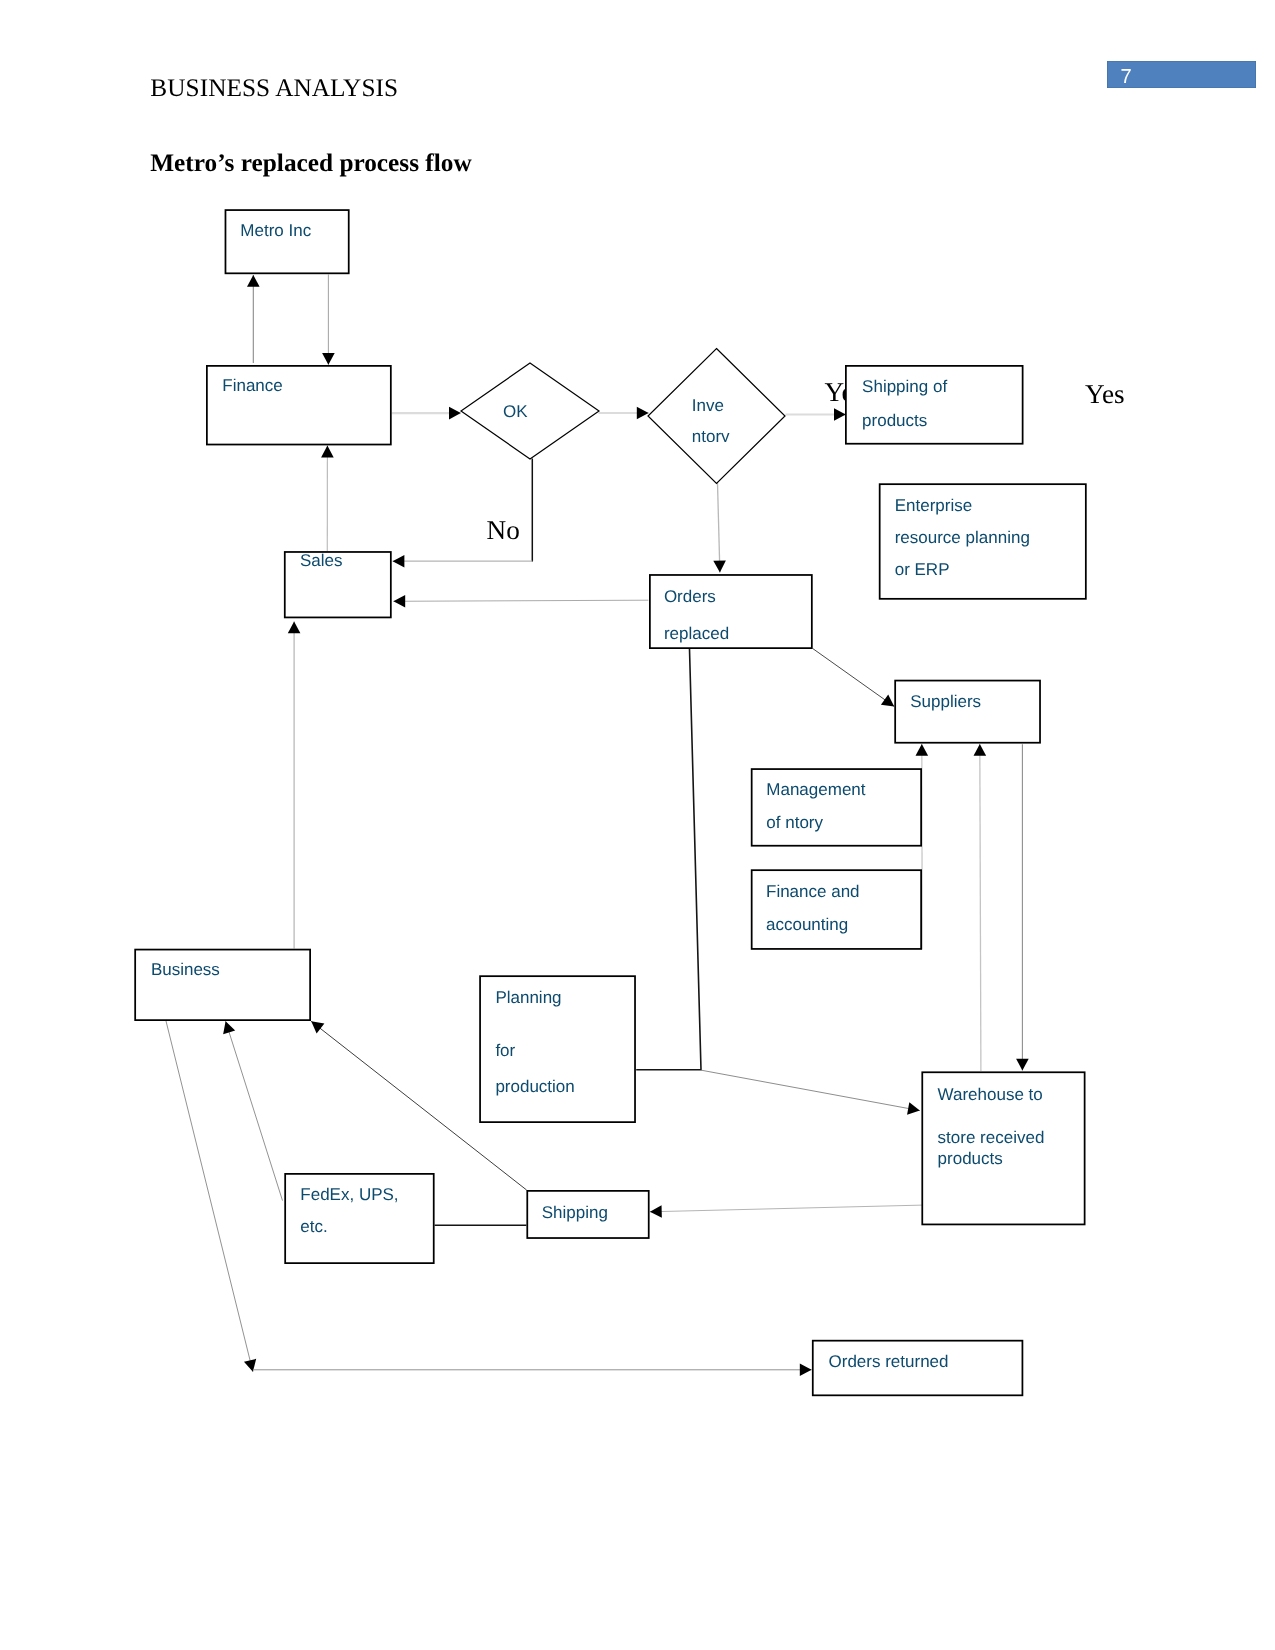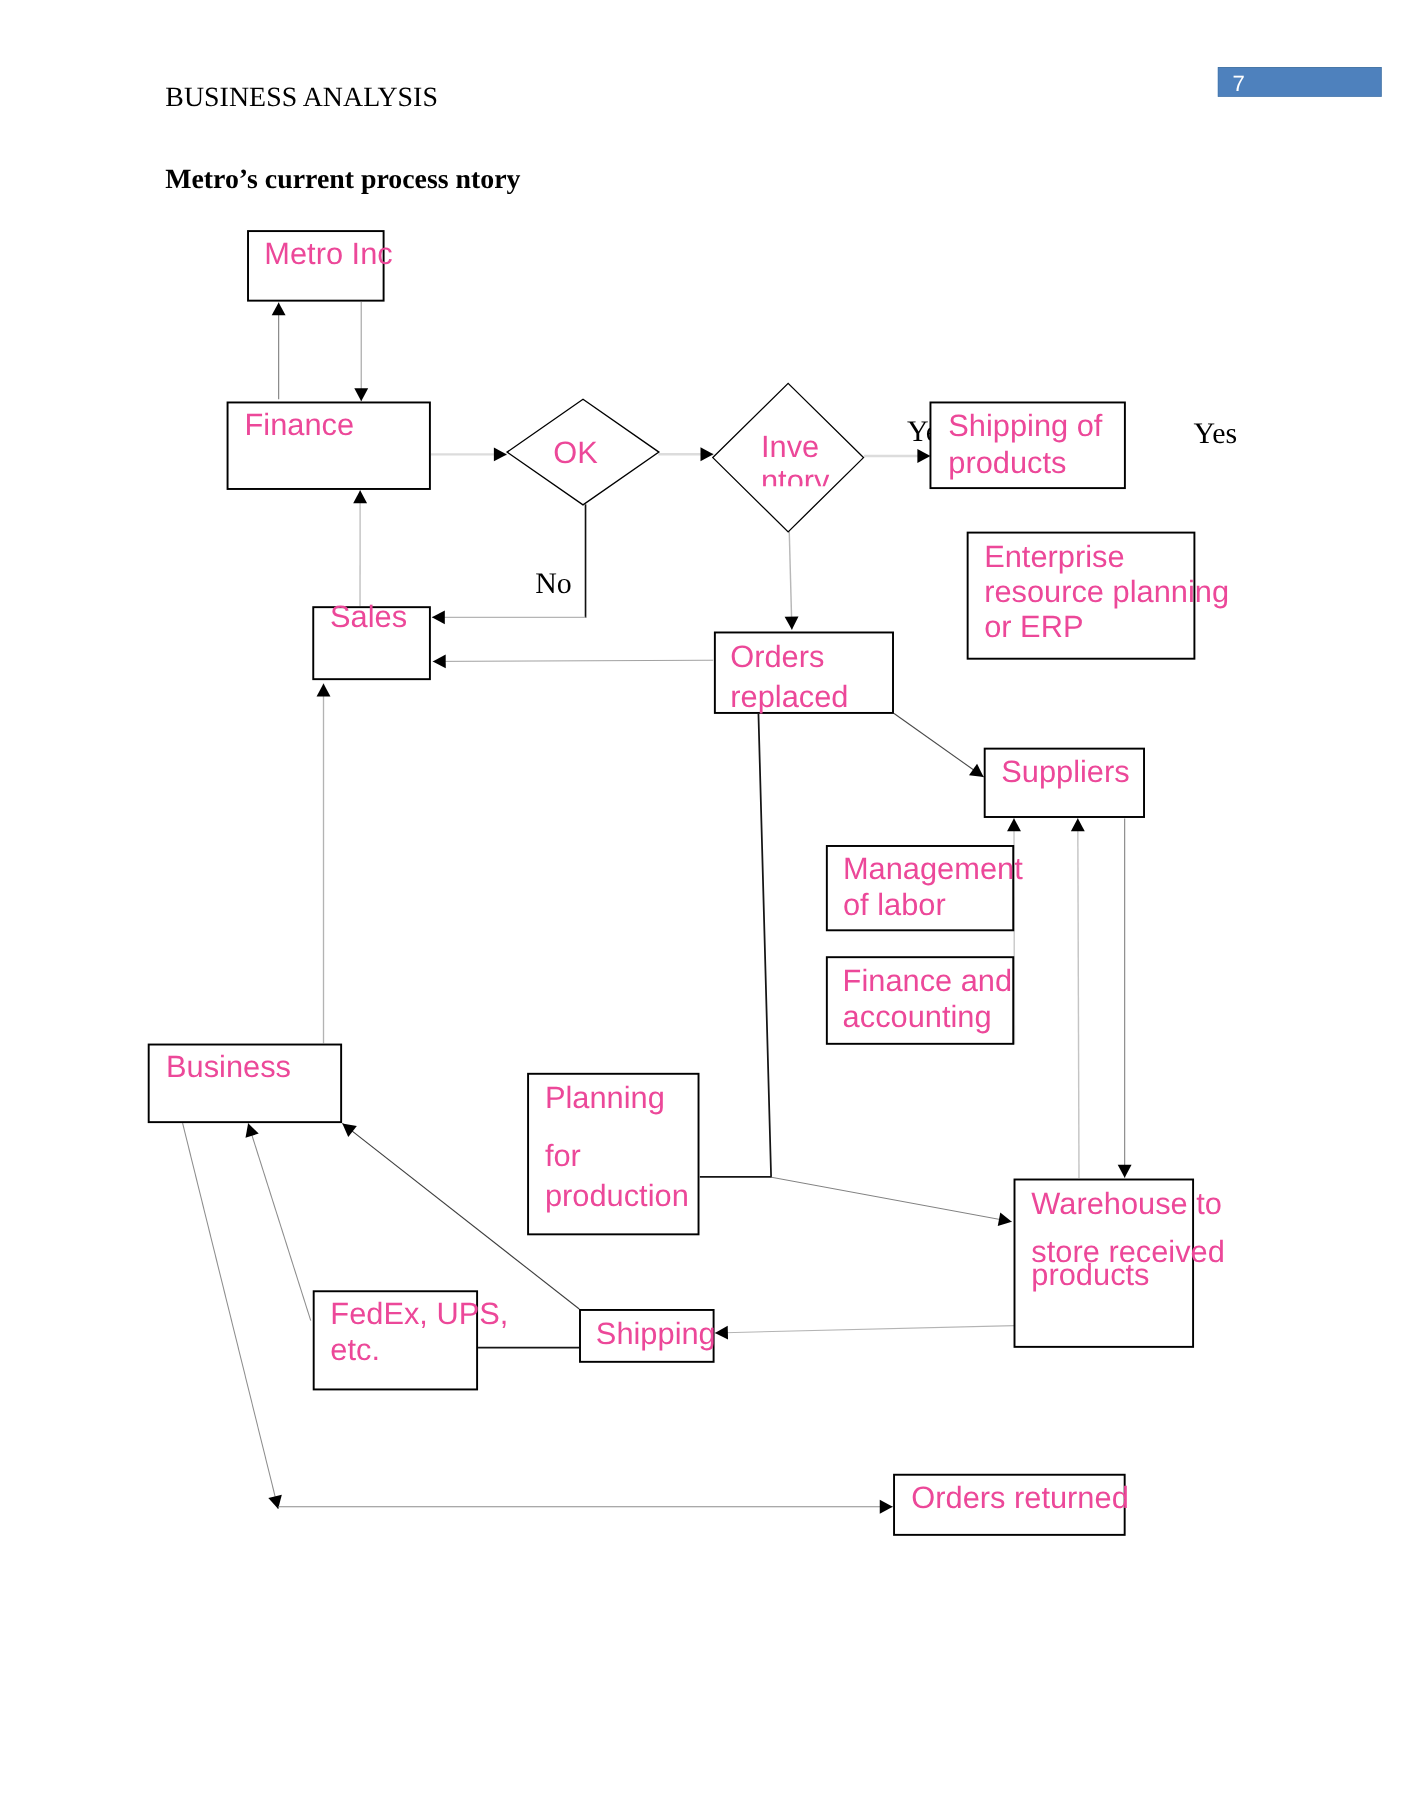--- a/index.html
+++ b/index.html
@@ -10,33 +10,33 @@
   #hdr{position:absolute;left:150.3px;top:76px;font-family:"Liberation Serif",serif;
        font-size:25.3px;line-height:25.3px;color:#000;letter-spacing:0.05px;}
   #pagebadge{position:absolute;left:1106.5px;top:61px;width:149px;height:27.4px;
        background:#4e81bd;box-shadow:inset 0 0 0 0.6px #41709f;}
   #pagenum{position:absolute;left:1120.5px;top:66.5px;font-family:"Liberation Sans",sans-serif;
        font-size:20.2px;line-height:20.2px;color:#ffffff;}
   #subtitle{position:absolute;left:150.2px;top:150.7px;font-family:"Liberation Serif",serif;
        font-size:25.3px;line-height:25.3px;font-weight:bold;color:#000;}
   svg#flow{position:absolute;left:0;top:0;width:1275px;height:1650px;}
   .nodetext{position:absolute;left:0;top:0;}
-  .nodeline{position:absolute;font-family:"Liberation Sans",sans-serif;font-size:28px;
-       color:#ec4899;line-height:21px;white-space:pre;}
+  .nodeline{position:absolute;font-family:"Liberation Sans",sans-serif;font-size:17px;
+       color:#0c4a6e;line-height:21px;white-space:pre;}
   .edgelabel{position:absolute;font-family:"Liberation Serif",serif;font-size:27.2px;
        color:#000;line-height:27.2px;white-space:nowrap;}
 </style>
 </head>
 <body>
 
 <div class="pg">
   <div id="hdr">BUSINESS ANALYSIS</div>
   <div id="pagebadge"></div>
   <div id="pagenum">7</div>
-  <div id="subtitle">Metro’s current process ntory</div>
+  <div id="subtitle">Metro’s replaced process flow</div>
 
   <div id="underlabels">
       <div class="edgelabel" style="left: 824.6px; top: 379px;">Yes</div>
     </div>
 
   <svg id="flow" viewBox="0 0 1275 1650">
     <g id="connectors">
         <path d="M 253.3 363 L 253.3 274.9" fill="none" stroke="#8a8a8a" stroke-width="1.1"></path>
         <polygon points="253.3,274.9 259.6,286.7 247,286.7" fill="#000000" stroke="none"></polygon>
         <path d="M 328.4 274.5 L 328.4 364.8" fill="none" stroke="#a9a9a9" stroke-width="1.1"></path>
@@ -130,21 +130,21 @@
       </div>
       <div class="nodetext">
         <div class="nodeline" style="left: 663.9px; top: 585.8px;">Orders</div>
         <div class="nodeline" style="left: 663.9px; top: 623px;">replaced</div>
       </div>
       <div class="nodetext">
         <div class="nodeline" style="left: 910.2px; top: 691.3px;">Suppliers</div>
       </div>
       <div class="nodetext">
         <div class="nodeline" style="left: 766.3px; top: 779.3px;">Management</div>
-        <div class="nodeline" style="left: 766.3px; top: 812px;">of labor</div>
+        <div class="nodeline" style="left: 766.3px; top: 812px;">of ntory</div>
       </div>
       <div class="nodetext">
         <div class="nodeline" style="left: 766px; top: 880.8px;">Finance and</div>
         <div class="nodeline" style="left: 766px; top: 913.5px;">accounting</div>
       </div>
       <div class="nodetext">
         <div class="nodeline" style="left: 150.9px; top: 959.3px;">Business</div>
       </div>
       <div class="nodetext">
         <div class="nodeline" style="left: 495.4px; top: 987px;">Planning</div>

